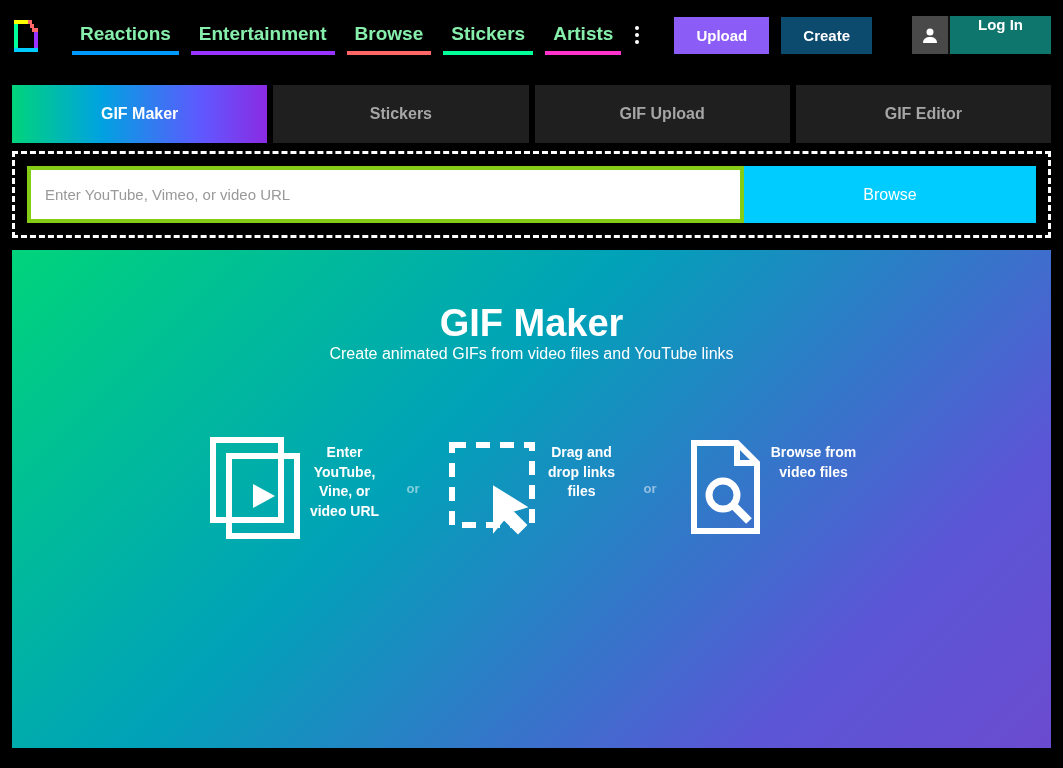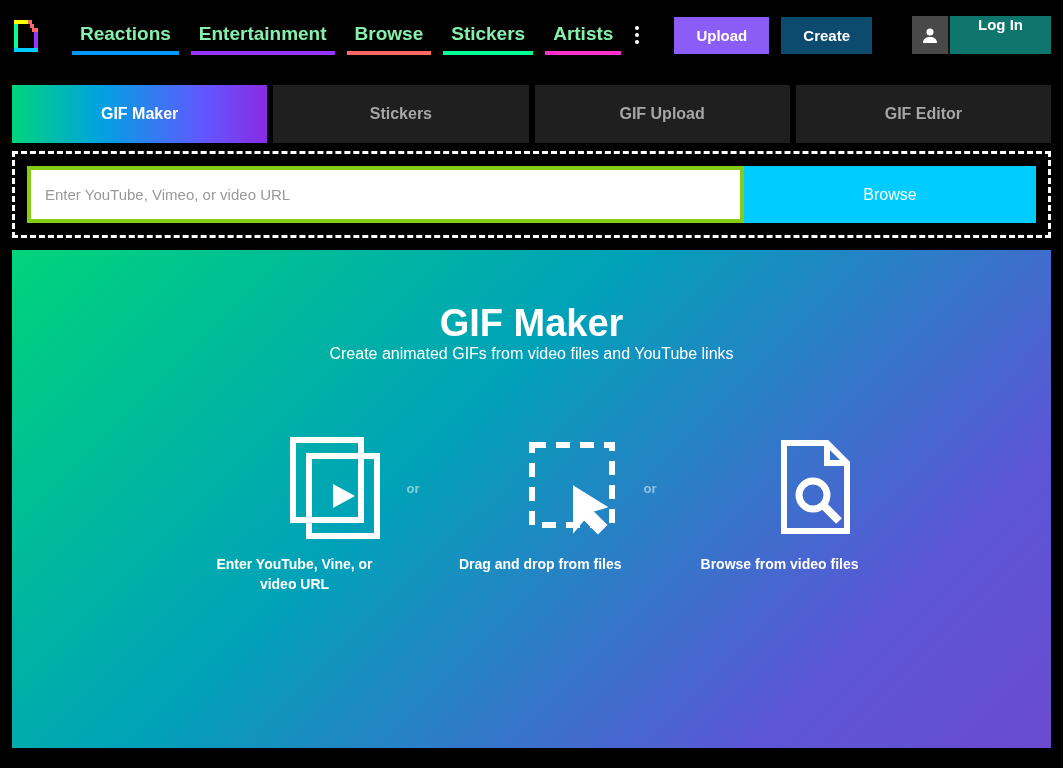--- a/index.html
+++ b/index.html
@@ -168,22 +168,22 @@
 .methods {
   display: flex;
   justify-content: center;
   align-items: flex-start;
   margin-top: 68px;
   gap: 22px;
 }
 .method {
   width: 180px;
   display: flex;
-  flex-direction: column;
-  align-items: flex-end;
+  flex-direction: row;
+  align-items: flex-start;
 }
 .method-icon {
   height: 112px;
   display: flex;
   align-items: center;
   justify-content: center;
 }
 .method-label {
   font-size: 14px;
   font-weight: 700;
@@ -273,21 +273,21 @@
 
     <div class="or">or</div>
 
     <div class="method">
       <div class="method-icon">
         <svg width="100" height="105" viewBox="0 0 100 105" fill="none" stroke="#fff" stroke-width="6" stroke-dasharray="14 10">
           <rect x="10" y="10" width="80" height="80"></rect>
           <path d="M52 52 L52 96 L62 84 L76 98 L84 90 L70 76 L84 72 Z" fill="#fff" stroke="#fff" stroke-width="2" stroke-dasharray="none"></path>
         </svg>
       </div>
-      <div class="method-label">Drag and drop from files</div>
+      <div class="method-label">Drag and drop links files</div>
     </div>
 
     <div class="or">or</div>
 
     <div class="method">
       <div class="method-icon">
         <svg width="90" height="105" viewBox="0 0 90 105" fill="none" stroke="#fff" stroke-width="6">
           <path d="M15 8 L58 8 L78 28 L78 96 L15 96 Z"></path>
           <path d="M58 8 L58 28 L78 28"></path>
           <circle cx="44" cy="60" r="14" stroke-width="7"></circle>

